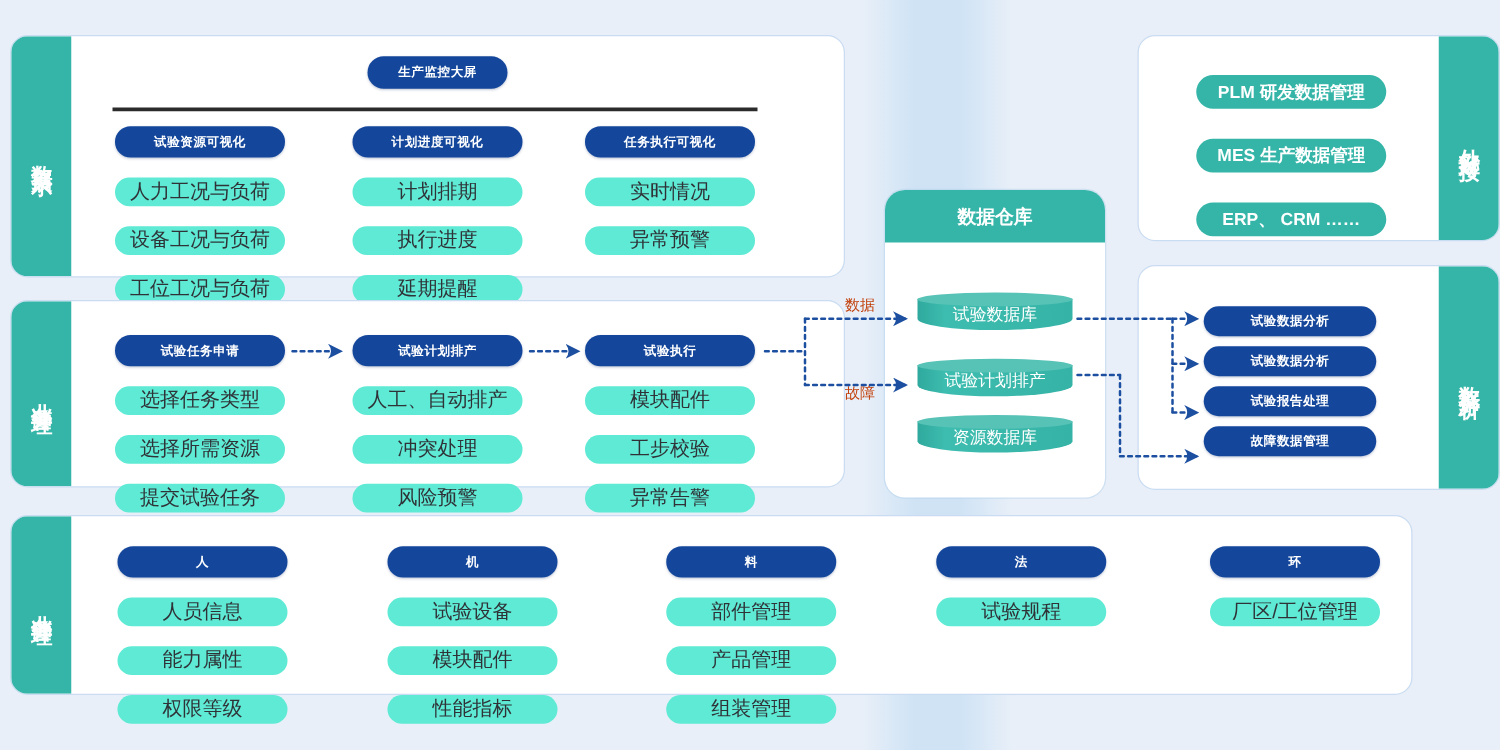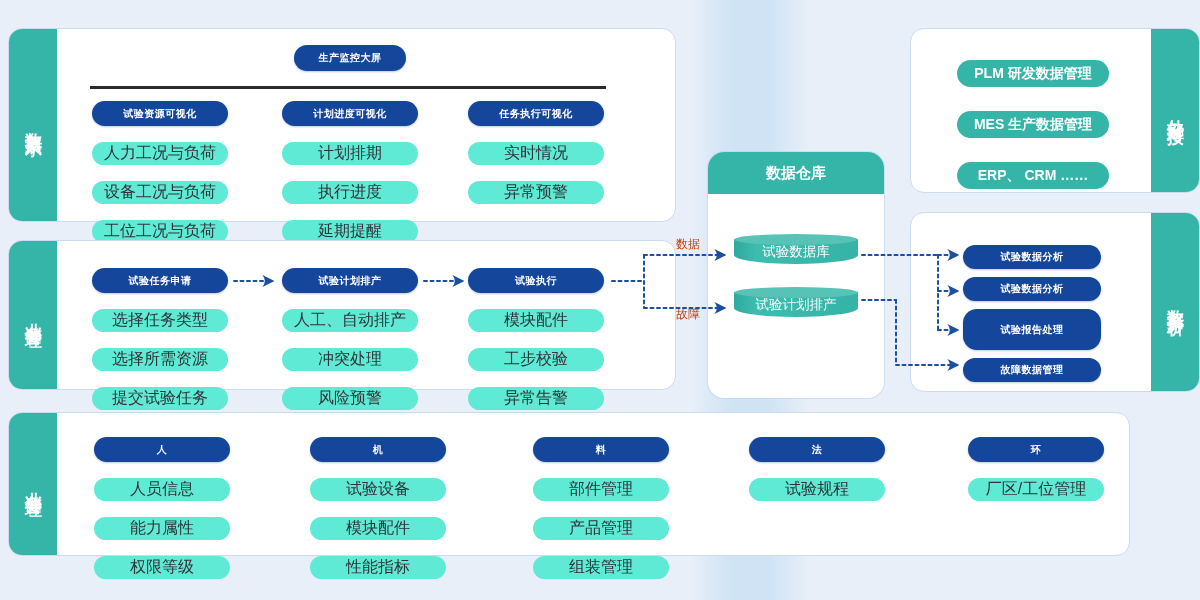--- a/index.html
+++ b/index.html
@@ -224,33 +224,38 @@
   <div class="db" style="left:734px; top:234px;">
     <div class="body"></div>
     <div class="top"></div>
     <div class="lbl">试验数据库</div>
   </div>
   <div class="db" style="left:734px; top:287px;">
     <div class="body"></div>
     <div class="top"></div>
     <div class="lbl">试验计划排产</div>
   </div>
+  <div class="db" style="left:734px; top:332px;">
+    <div class="body"></div>
+    <div class="top"></div>
+    <div class="lbl">资源数据库</div>
+  </div>
 
   <div class="flowlab" style="left:676px; top:236px;">数据</div>
   <div class="flowlab" style="left:676px; top:306px;">故障</div>
 
   <div class="panel" style="left:910px; top:212px; width:290px; height:180px;">
     <div class="band right">
       <span class="band-label">数据分析</span>
     </div>
   </div>
   <div class="col" style="left:963px; top:245px; width:138px; gap:8px;">
     <div class="pill-head" style="height:24px;">试验数据分析</div>
     <div class="pill-head" style="height:24px;">试验数据分析</div>
-    <div class="pill-head" style="height:41px;">试验报告处理</div>
+    <div class="pill-head" style="height:24px;">试验报告处理</div>
     <div class="pill-head" style="height:24px;">故障数据管理</div>
   </div>
 
   <div class="panel" style="left:8px; top:412px; width:1122px; height:144px;">
     <div class="band left">
       <span class="band-label">业务管理</span>
     </div>
   </div>
 
   <div class="col" style="left:94px; top:437px; width:136px;">

